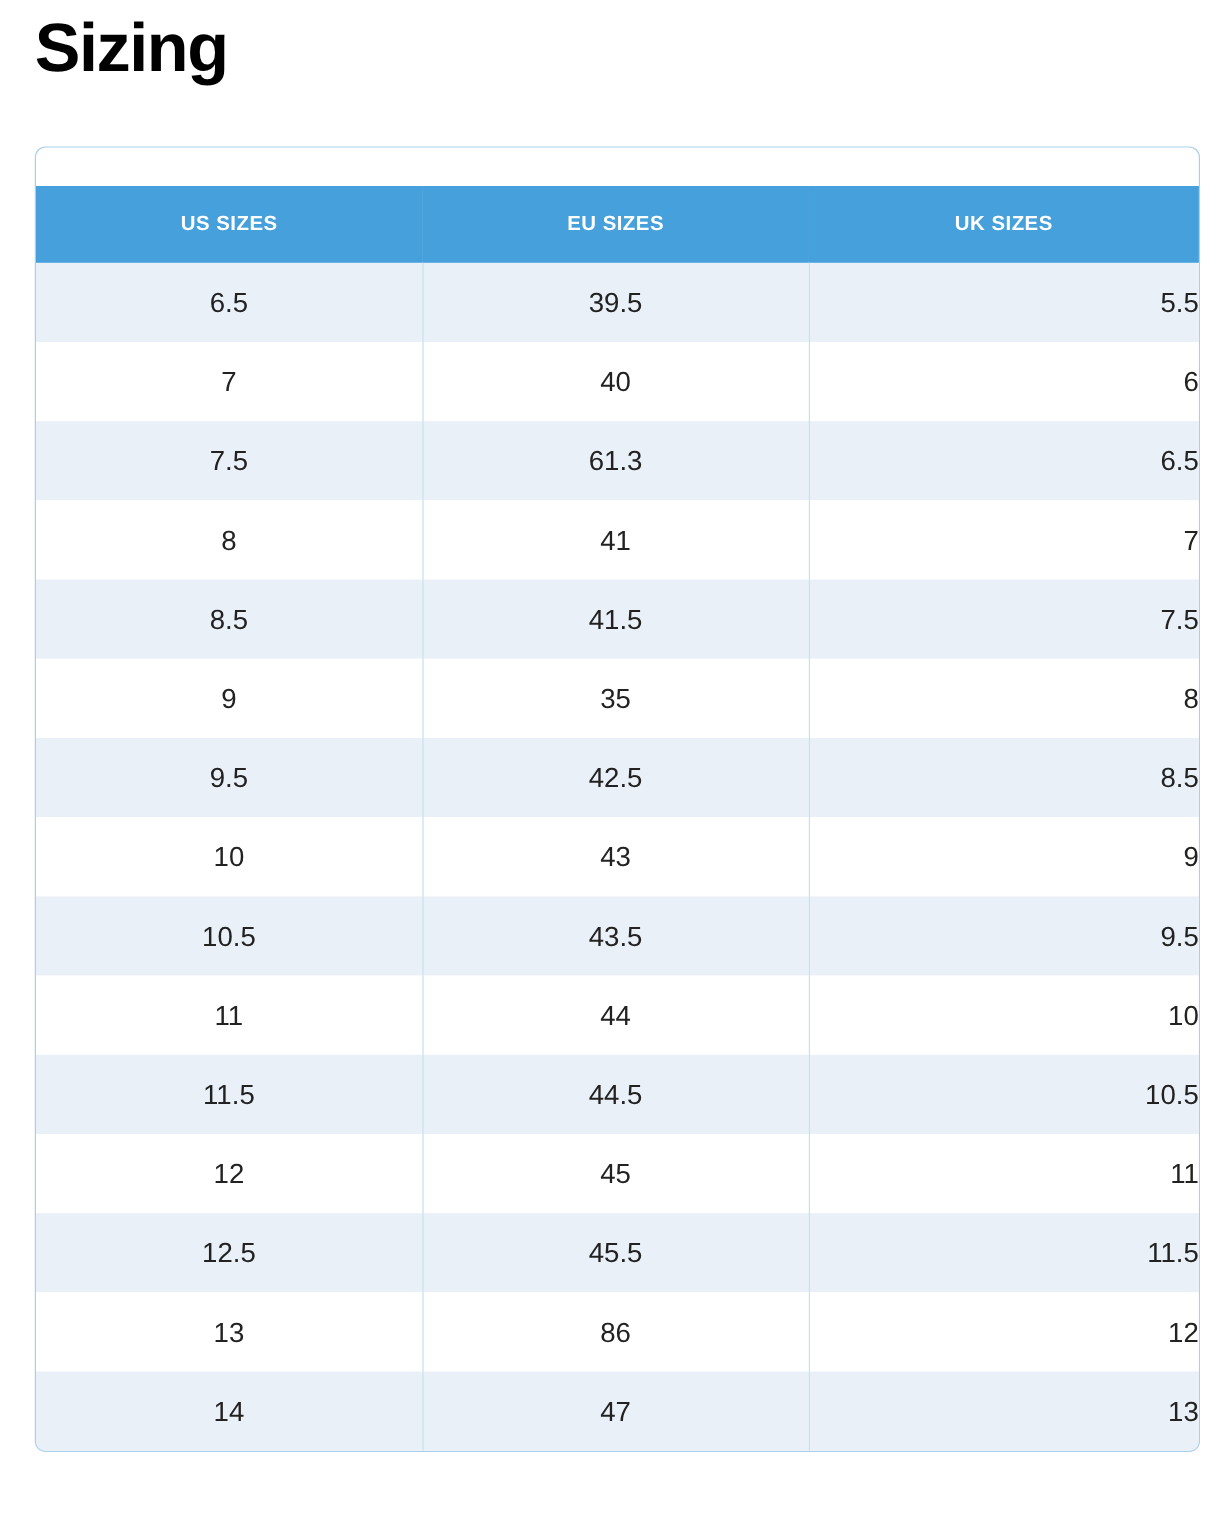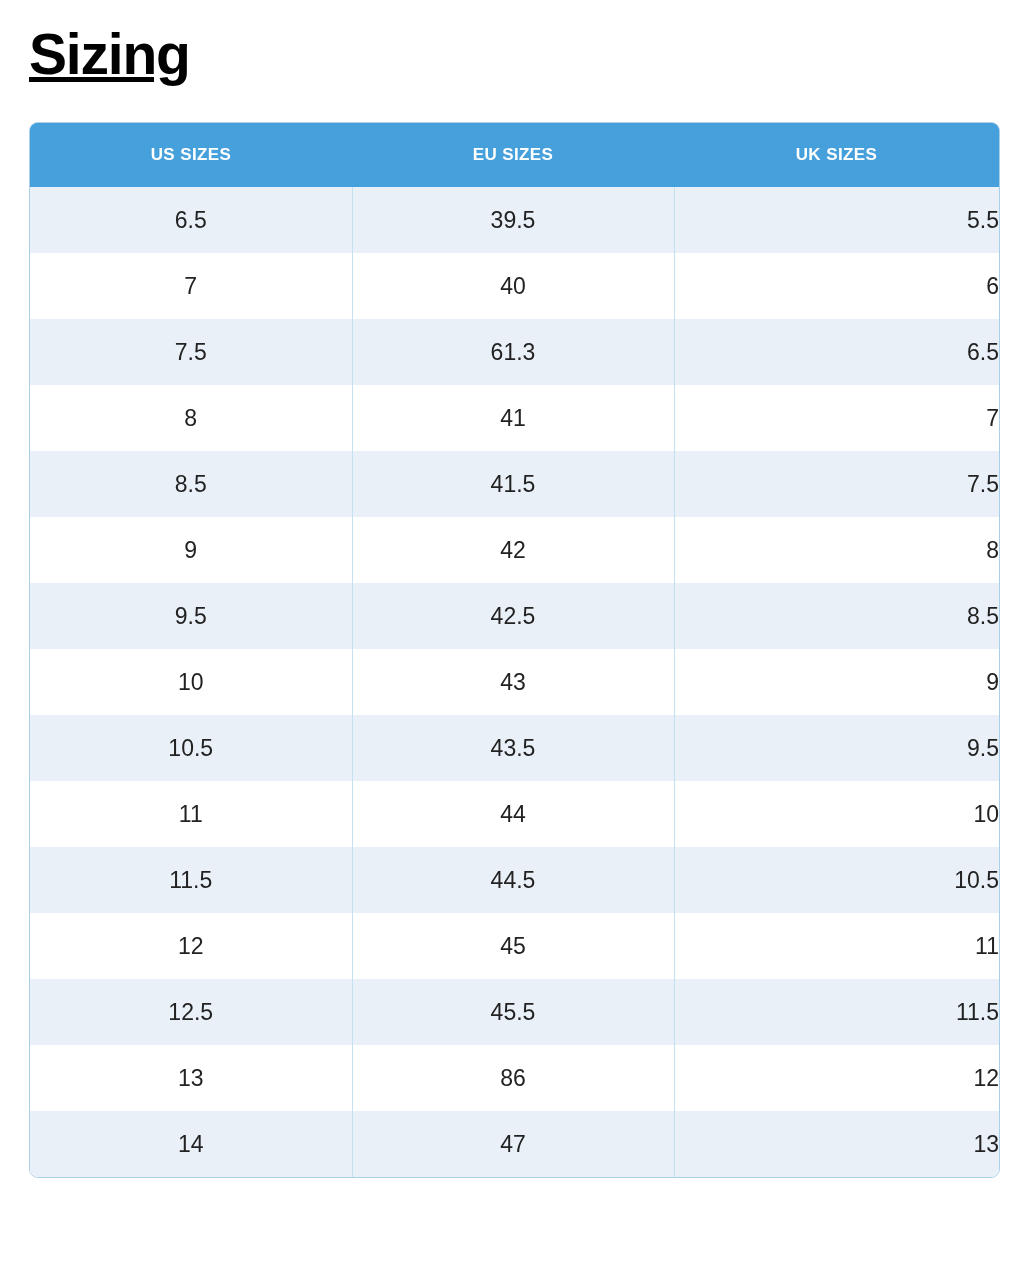--- a/index.html
+++ b/index.html
@@ -19,46 +19,46 @@
   .page {
     position: relative;
     width: 1018px;
     height: 1261px;
     box-sizing: border-box;
   }
 
   .page-title {
     position: absolute;
     left: 29px;
-    top: 18px;
+    top: 4px;
     font-size: 57px;
     font-weight: 700;
     letter-spacing: -1.2px;
     color: #010101;
     line-height: 72px;
     margin: 0;
-    text-decoration: underline;
   }
 
   .table-wrap {
     position: absolute;
     left: 29px;
     top: 122px;
     width: 971px;
     border: 1px solid #a9cfe9;
     border-radius: 9px;
     background: #ffffff;
     overflow: hidden;
     box-sizing: border-box;
   }
 
   table.size-table {
     width: 100%;
     border-collapse: collapse;
     table-layout: fixed;
+    margin-top: 32px;
   }
 
   table.size-table col.col-us   { width: 322px; }
   table.size-table col.col-eu   { width: 322px; }
   table.size-table col.col-uk   { width: 325px; }
 
   thead tr.header-row {
     background: #46a0db;
   }
 
@@ -145,21 +145,21 @@
             <td>41</td>
             <td class="last-col">7</td>
           </tr>
           <tr class="row-odd">
             <td>8.5</td>
             <td>41.5</td>
             <td class="last-col">7.5</td>
           </tr>
           <tr class="row-even">
             <td>9</td>
-            <td>42</td>
+            <td>35</td>
             <td class="last-col">8</td>
           </tr>
           <tr class="row-odd">
             <td>9.5</td>
             <td>42.5</td>
             <td class="last-col">8.5</td>
           </tr>
           <tr class="row-even">
             <td>10</td>
             <td>43</td>

